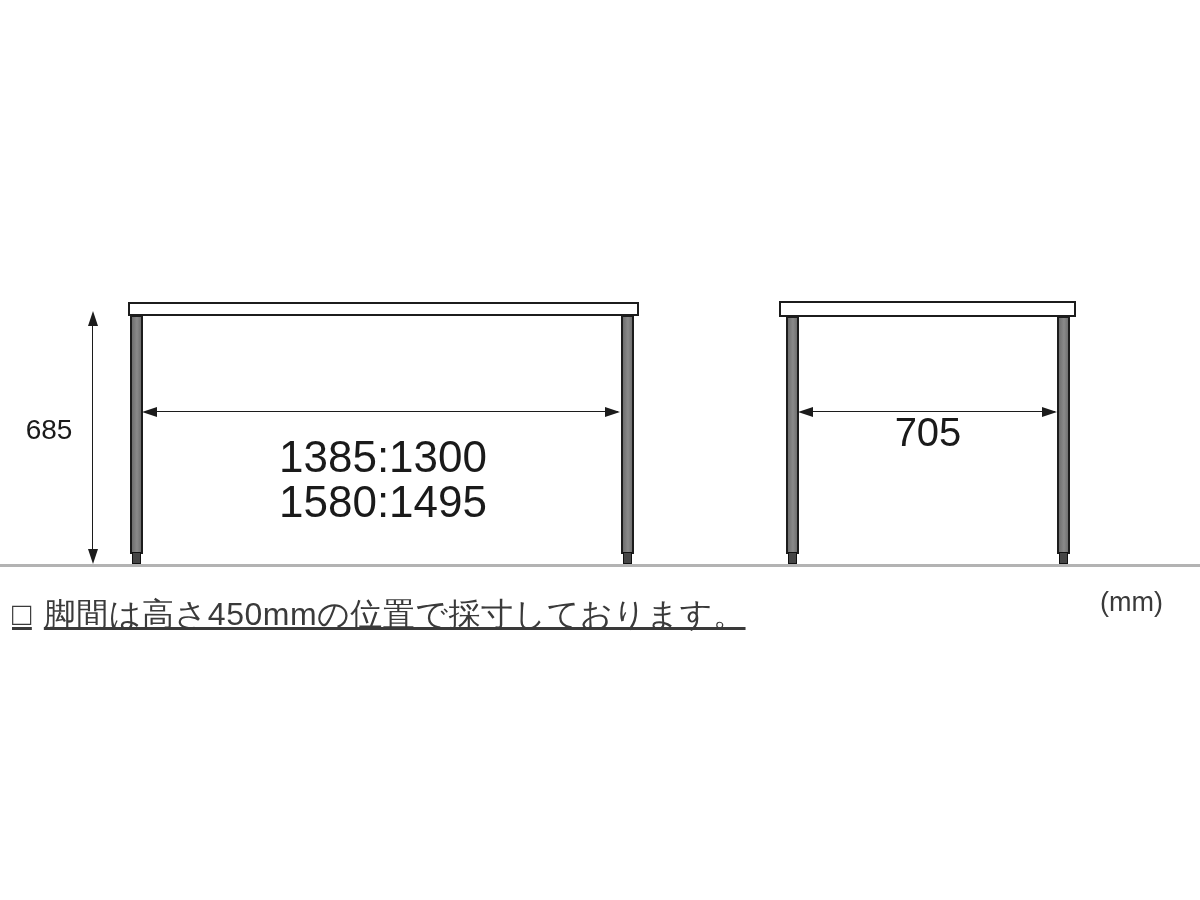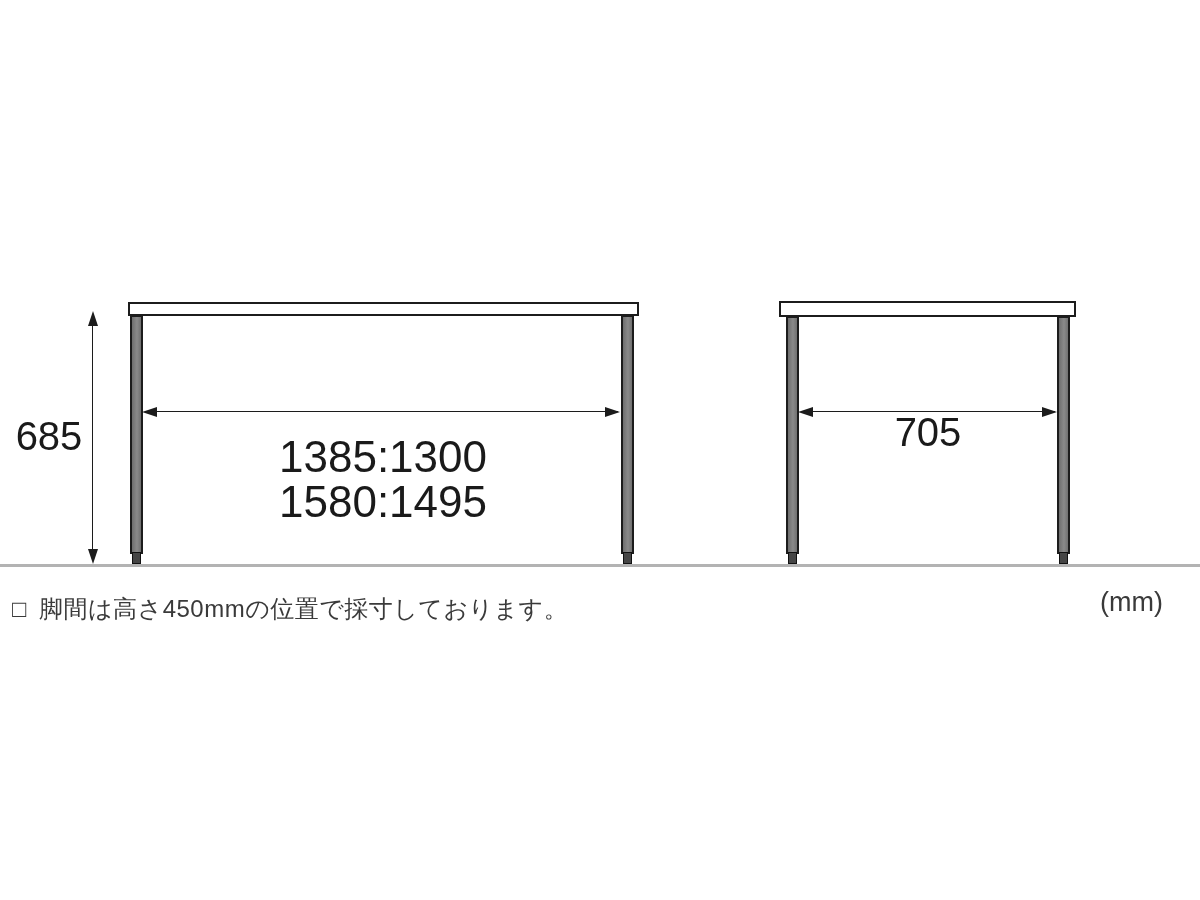--- a/index.html
+++ b/index.html
@@ -35,27 +35,27 @@
   
   .dim-line-h{position:absolute;height:0;border-top:1.5px solid var(--outline);}
   .dim-line-v{position:absolute;width:0;border-left:1.5px solid var(--outline);}
   .ah{position:absolute;width:0;height:0;}
   .ah-up{border-left:5px solid transparent;border-right:5px solid transparent;border-bottom:15px solid var(--outline);}
   .ah-down{border-left:5px solid transparent;border-right:5px solid transparent;border-top:15px solid var(--outline);}
   .ah-left{border-top:5px solid transparent;border-bottom:5px solid transparent;border-right:15px solid var(--outline);}
   .ah-right{border-top:5px solid transparent;border-bottom:5px solid transparent;border-left:15px solid var(--outline);}
   
   .dim-label{position:absolute;text-align:center;color:var(--text);}
-  .lbl-height{left:10px;top:414px;width:78px;font-size:40px;}
+  .lbl-height{left:10px;top:414px;width:78px;font-size:28px;}
   .lbl-spans{left:263px;top:418px;width:240px;font-size:44px;line-height:45px;margin-top:16px;}
   .lbl-depth{left:868px;top:410px;width:120px;font-size:40px;}
   
   .note{
-    position:absolute;left:12px;top:593px;font-size:24px;color:var(--note-text);
-    letter-spacing:0.5px;white-space:nowrap;
+    position:absolute;left:12px;top:593px;font-size:32px;color:var(--note-text);
+    letter-spacing:0.5px;white-space:nowrap;text-decoration:underline;
   }
   .note .marker{margin-right:12px;}
   .unit{
     position:absolute;left:1100px;top:587px;width:90px;text-align:left;
     font-size:27px;color:var(--note-text);
   }
 </style>
 </head>
 <body>
 

